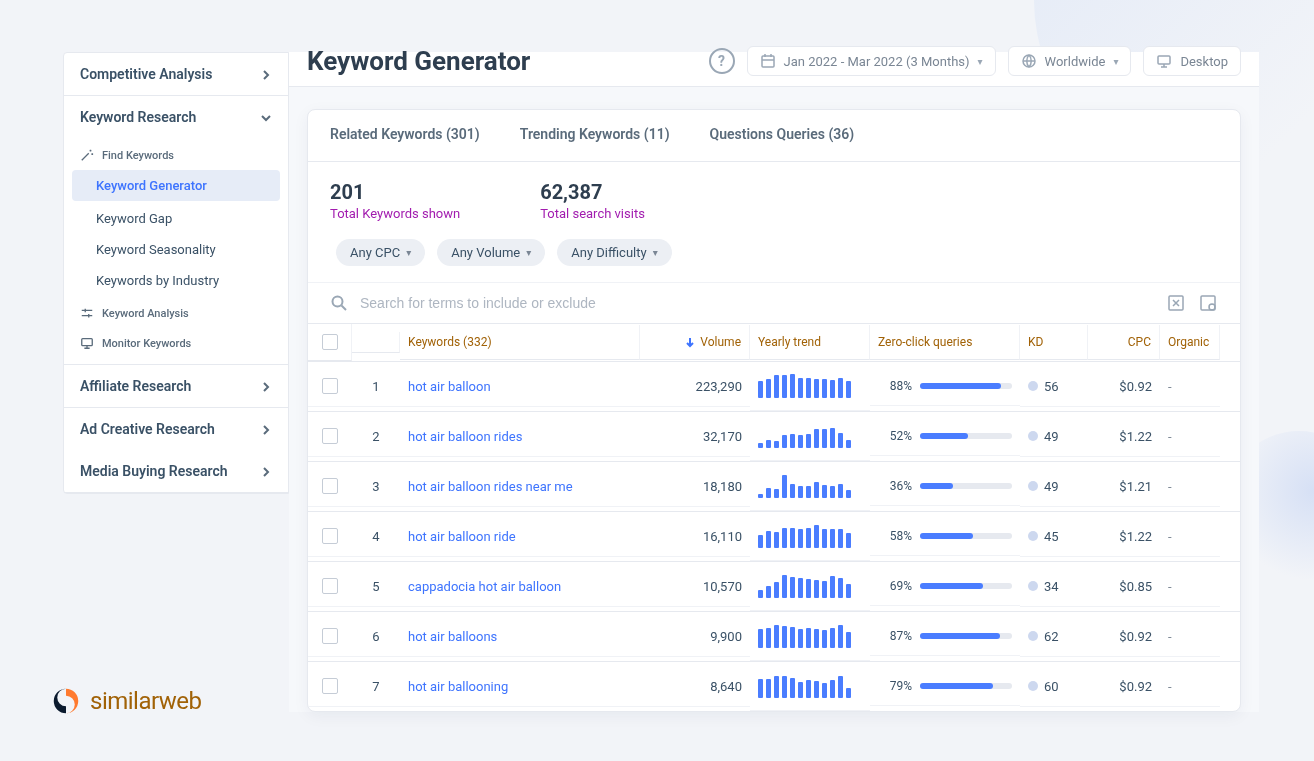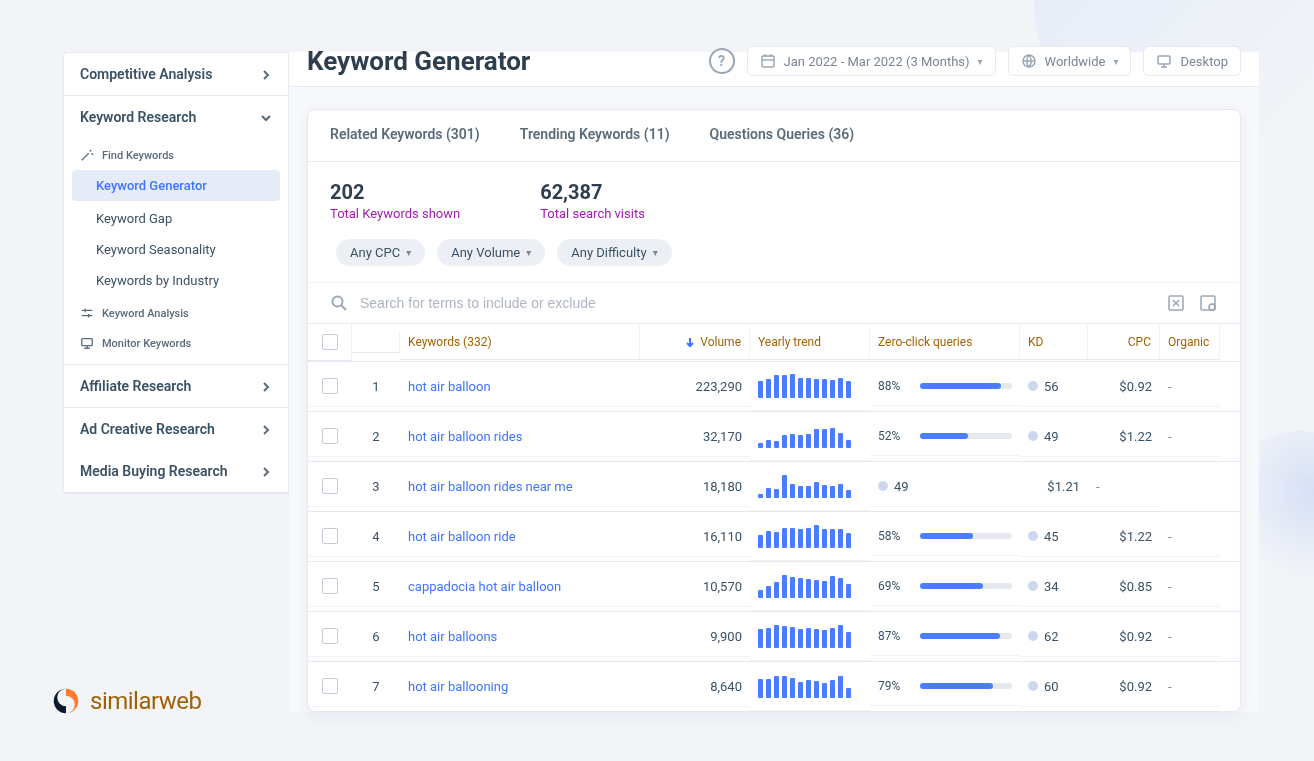--- a/index.html
+++ b/index.html
@@ -222,21 +222,21 @@
   cursor: pointer;
 }
 .rank { text-align:center; color:#3a5166; }
 .kw { color:#3e74fe; cursor:pointer; }
 .num { text-align:right; color:#3a5166; }
 .spark { display:flex; align-items:flex-end; gap:3px; height:24px; }
 .spark span { width:5px; background:#4a7dff; display:block; border-radius:1px; }
 .zc { display:flex; align-items:center; gap:8px; }
 .zc-bar { flex:1; height:6px; background:#e6e9ef; border-radius:3px; position:relative; }
 .zc-fill { height:100%; background:#4a7dff; border-radius:3px; }
-.zc-txt { font-size:12px; width:34px; text-align:left; color:#3a5166;}
+.zc-txt { font-size:12px; width:34px; text-align:right; color:#3a5166;}
 .kd { display:flex; align-items:center; gap:6px; }
 .kd-dot { width:10px; height:10px; border-radius:50%; background:#cdd8ef; }
 .dash { color:#7a8694; }
 
 .logo-wrap {
   position: absolute;
   left: 52px;
   bottom: 46px;
   z-index: 3;
   display: flex;
@@ -357,21 +357,21 @@
 
   <div class="panel">
     <div class="tabs">
       <div class="tab">Related Keywords (301)</div>
       <div class="tab">Trending Keywords (11)</div>
       <div class="tab">Questions Queries (36)</div>
     </div>
 
     <div class="stats">
       <div>
-        <div class="stat-num">202</div>
+        <div class="stat-num">201</div>
         <div class="stat-lbl">Total Keywords shown</div>
       </div>
       <div>
         <div class="stat-num">62,387</div>
         <div class="stat-lbl">Total search visits</div>
       </div>
     </div>
 
     <div class="chips">
       <div class="chip">
@@ -522,20 +522,28 @@
               <span style="height: 12.48px;"></span>
               <span style="height: 11.52px;"></span>
               <span style="height: 16.32px;"></span>
               <span style="height: 13.2px;"></span>
               <span style="height: 11.52px;"></span>
               <span style="height: 14.4px;"></span>
               <span style="height: 8.4px;"></span>
             </div>
           </div>
           <div class="cell">
+            <div class="zc">
+              <span class="zc-txt">36%</span>
+              <div class="zc-bar">
+                <div class="zc-fill" style="width:36%"></div>
+              </div>
+            </div>
+          </div>
+          <div class="cell">
             <div class="kd">
               <span class="kd-dot"></span>
               <span>49</span>
             </div>
           </div>
           <div class="cell num">$1.21</div>
           <div class="cell dash">-</div>
         </div>
         <div class="grid">
           <div class="cell">

